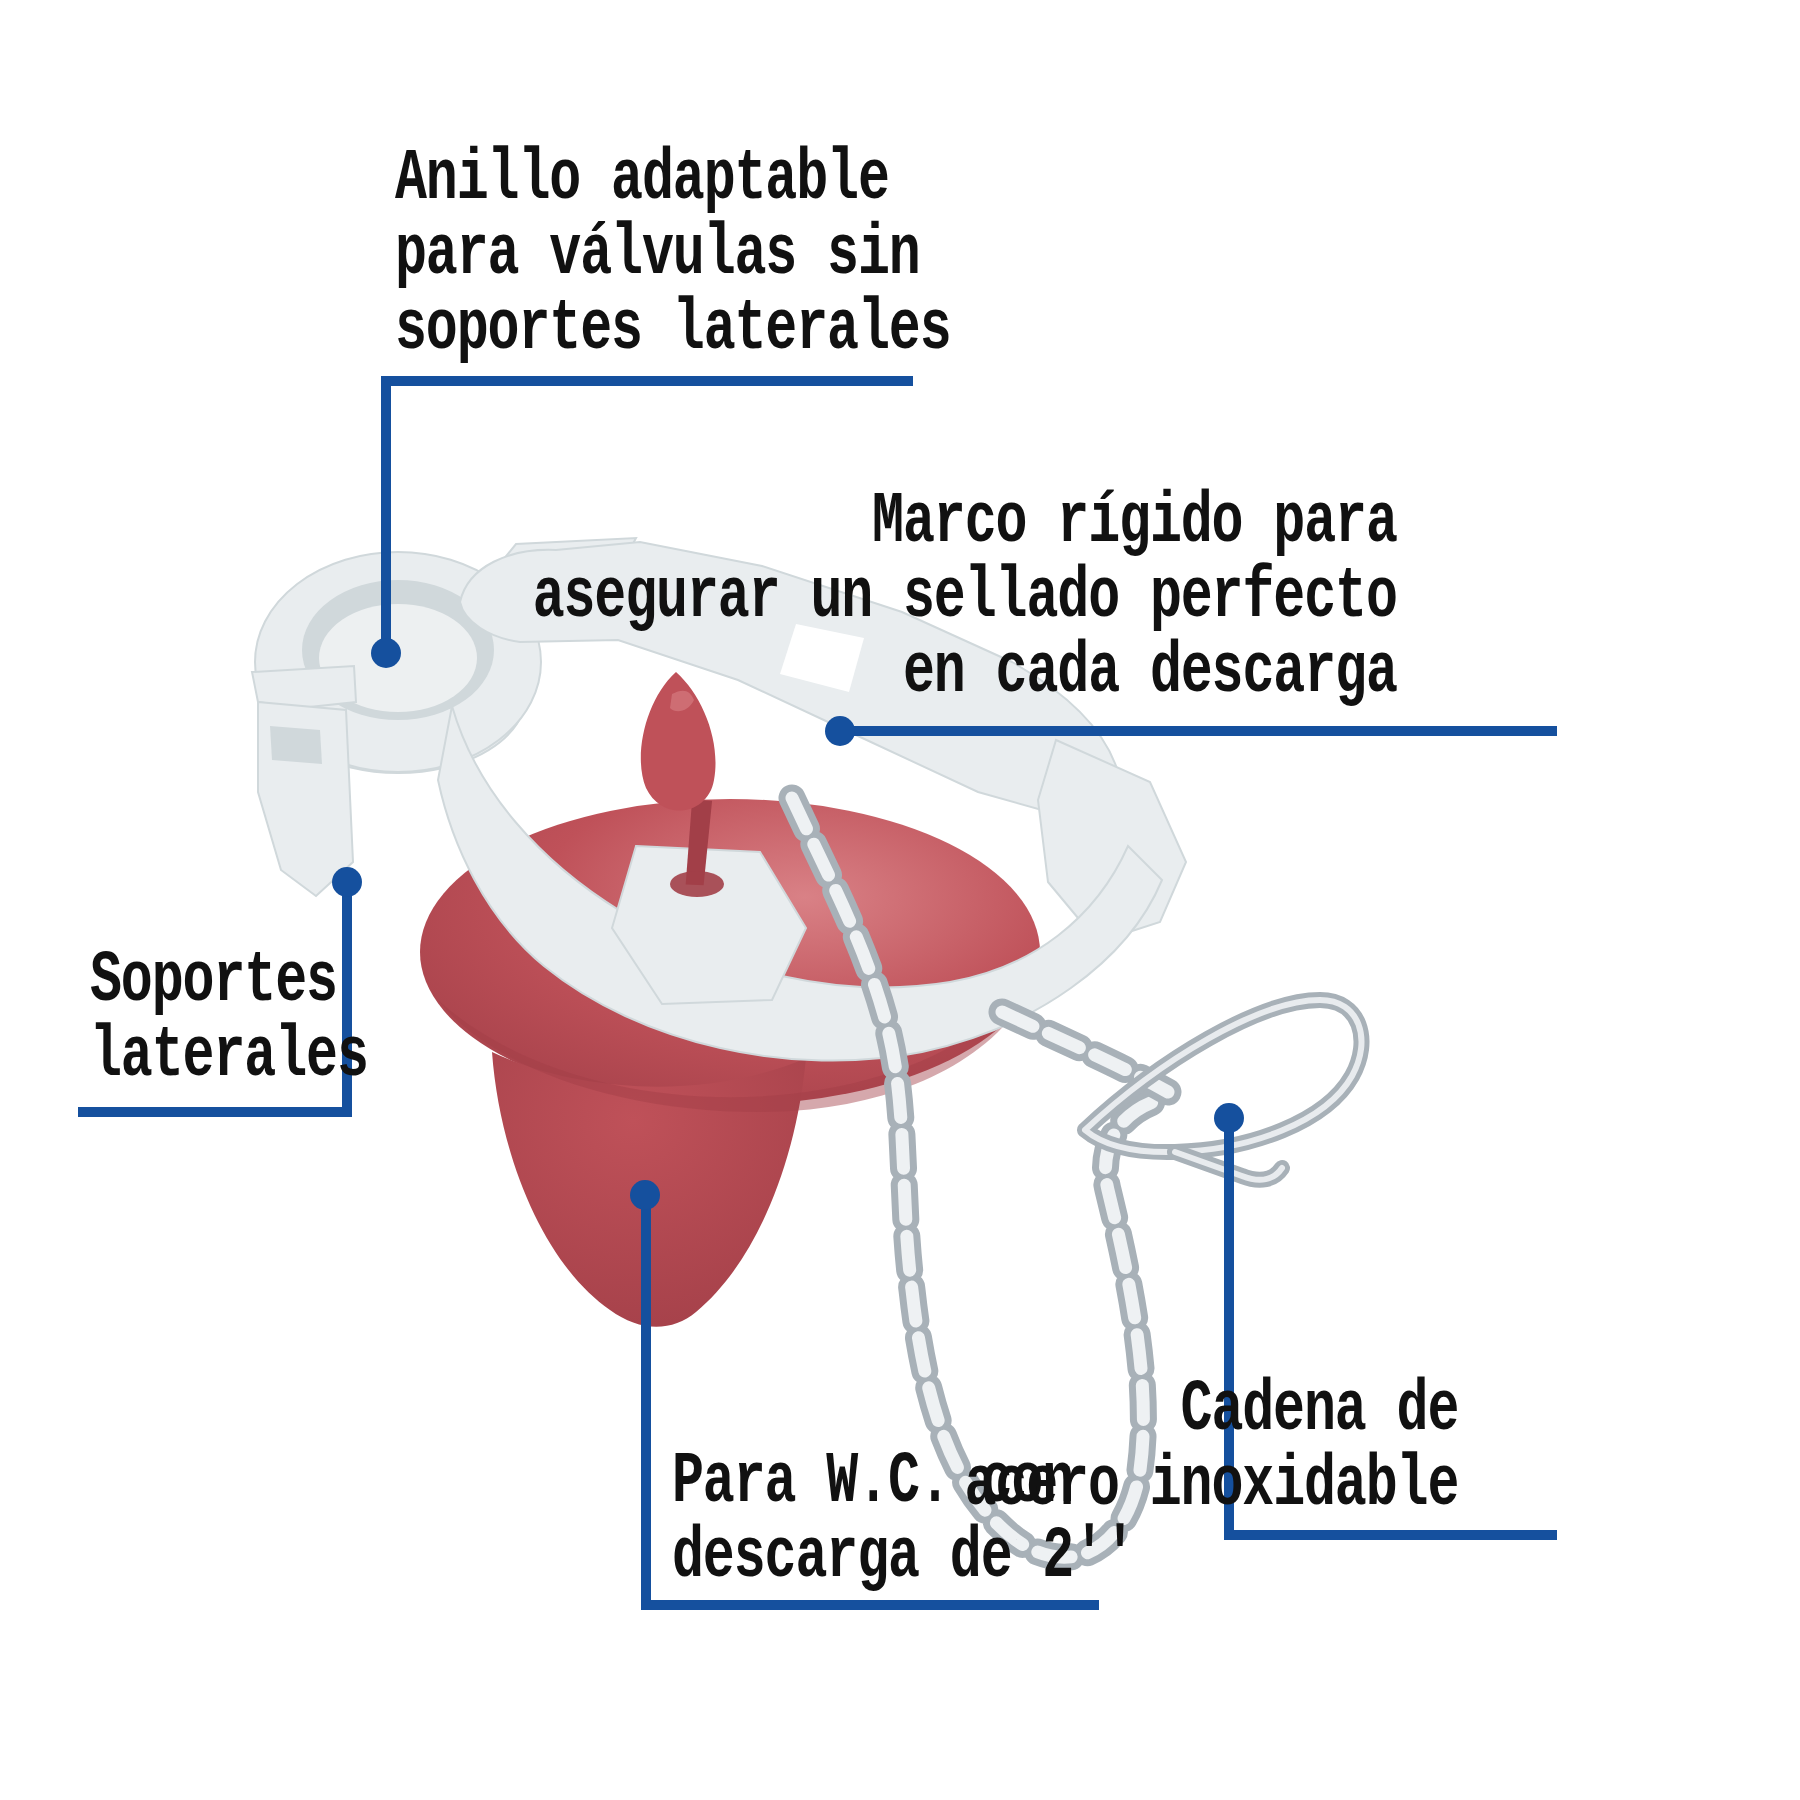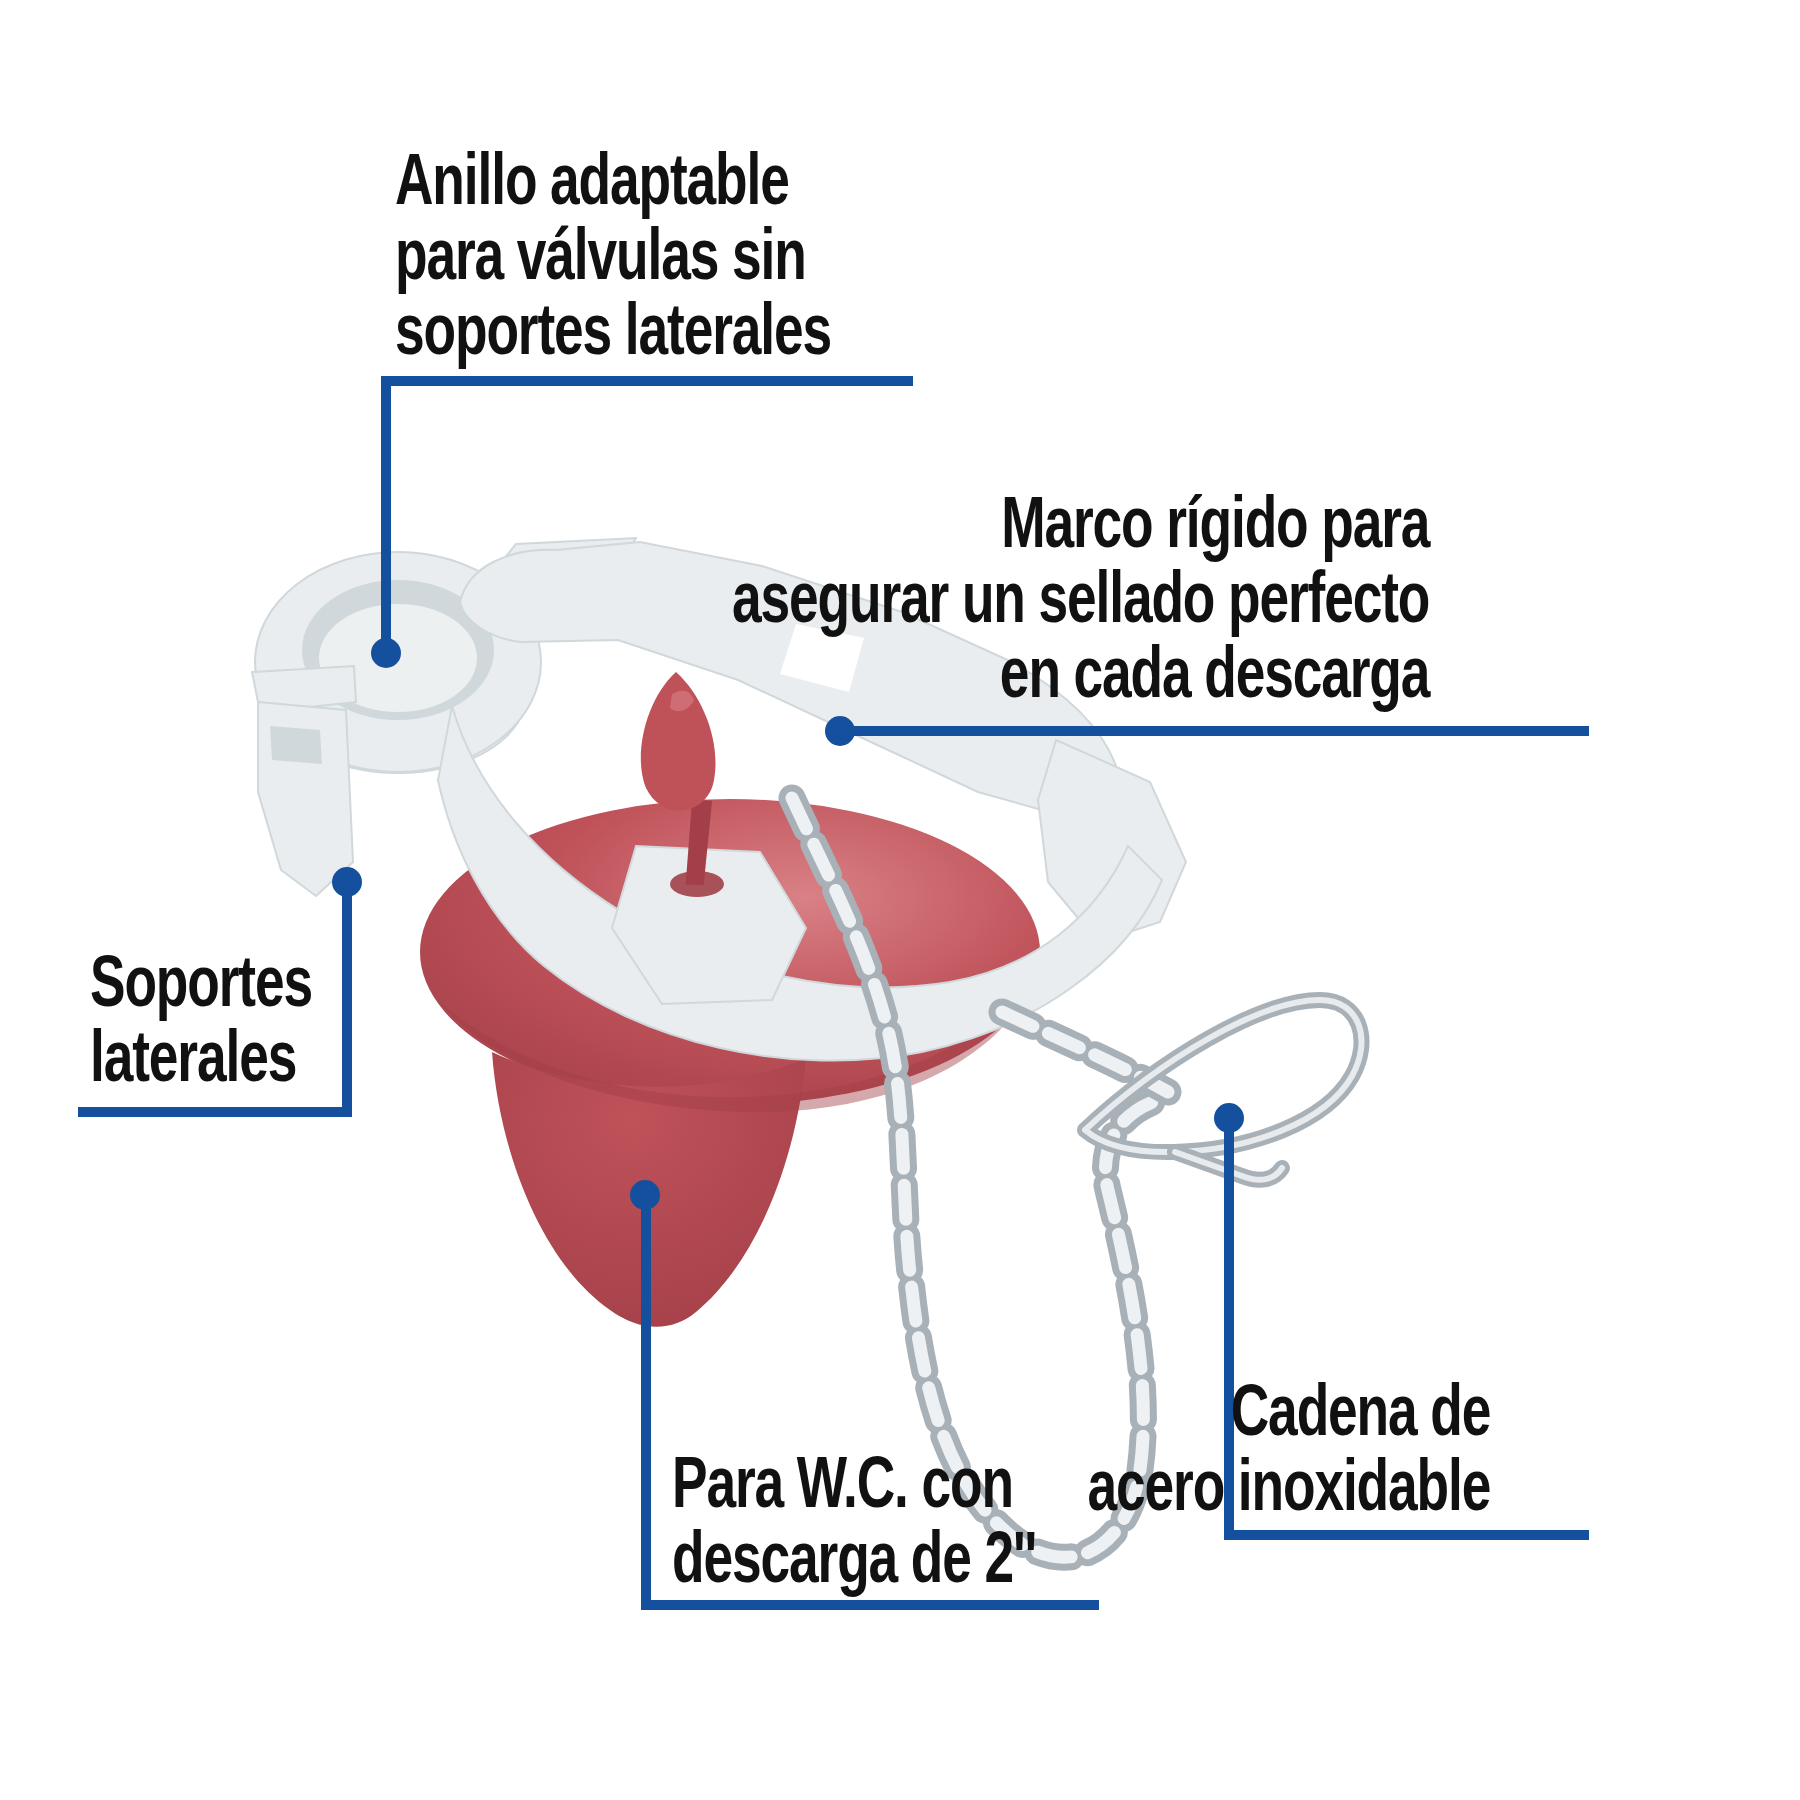--- a/index.html
+++ b/index.html
@@ -1,22 +1,21 @@
 <!DOCTYPE html>
 <html style="--page-bg: #ffffff; --accent-blue: #15509e; --text: #111111; --flapper-red: #bf5159; --flapper-red-dark: #a23f48; --flapper-red-light: #d98186; --frame-gray: #e9edef; --frame-gray-shadow: #d0d8db; --chain-gray: #a8b1b8;"><head>
 <meta charset="utf-8">
 <style>
   html,body{margin:0;padding:0;background:#ffffff;}
   #canvas{
     position:relative;
     width:1557px;height:1800px;
     background:var(--page-bg,#fff);
     overflow:hidden;
-    font-family:Liberation Sans, sans-serif;
-    padding-left:32px;
+    font-family:Liberation Mono, monospace;
   }
   .label{
     position:absolute;
     font-weight:700;
     font-size:72px;
     line-height:75px;
     letter-spacing:-1.5px;
     color:var(--text,#111);
     white-space:pre-line;
     transform:scaleX(0.74);

